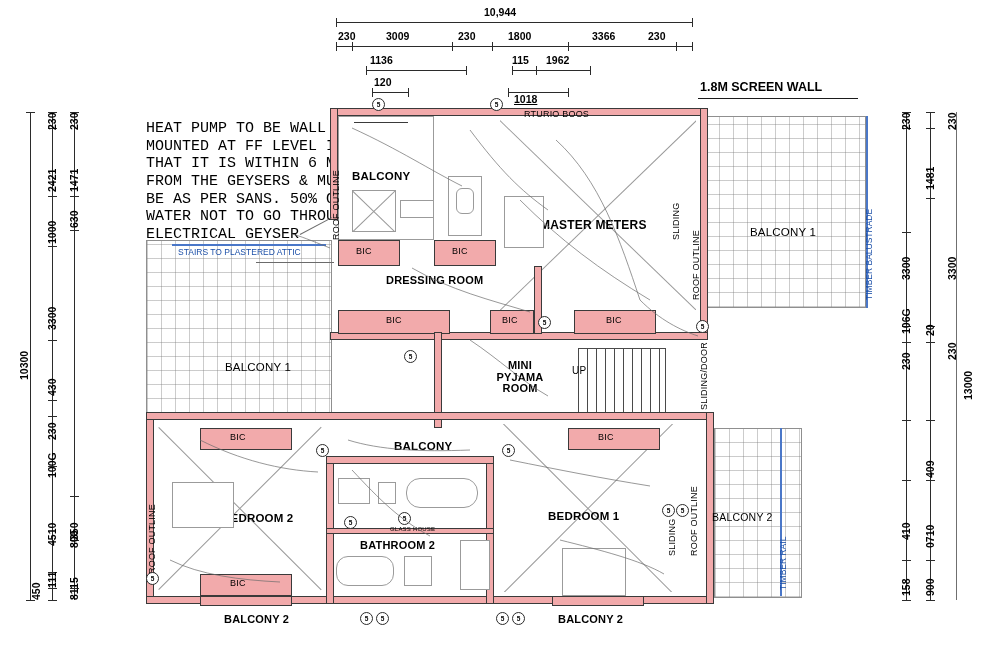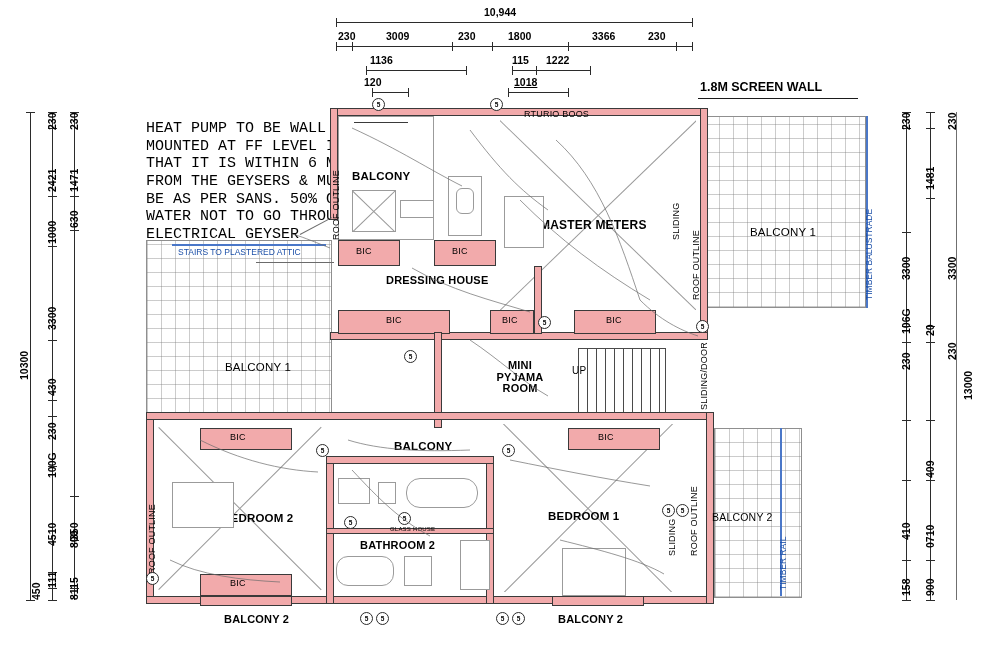--- a/index.html
+++ b/index.html
@@ -61,30 +61,30 @@
 
   <div class="hline" style="left:366px;top:70px;width:100px;"></div>
   <div class="tick" style="left:366px;top:66px;"></div>
   <div class="tick" style="left:466px;top:66px;"></div>
   <div class="dim" style="left:370px;top:54px;">1136</div>
   <div class="hline" style="left:512px;top:70px;width:78px;"></div>
   <div class="tick" style="left:512px;top:66px;"></div>
   <div class="tick" style="left:536px;top:66px;"></div>
   <div class="tick" style="left:590px;top:66px;"></div>
   <div class="dim" style="left:512px;top:54px;">115</div>
-  <div class="dim" style="left:546px;top:54px;">1222</div>
+  <div class="dim" style="left:546px;top:54px;">1962</div>
 
   <div class="hline" style="left:372px;top:92px;width:36px;"></div>
   <div class="tick" style="left:372px;top:88px;"></div>
   <div class="tick" style="left:408px;top:88px;"></div>
-  <div class="dim" style="left:364px;top:76px;">120</div>
+  <div class="dim" style="left:374px;top:76px;">120</div>
   <div class="hline" style="left:508px;top:92px;width:60px;"></div>
   <div class="tick" style="left:508px;top:88px;"></div>
   <div class="tick" style="left:568px;top:88px;"></div>
-  <div class="dim" style="left:514px;top:76px;text-decoration:underline;">1018</div>
+  <div class="dim" style="left:514px;top:93px;text-decoration:underline;">1018</div>
 
   <div class="dim" style="left:700px;top:80px;font-size:12.5px;">1.8M SCREEN WALL</div>
   <div class="hline" style="left:698px;top:98px;width:160px;height:1.4px;background:#1b1b1b;"></div>
 
   <div class="dimv" style="left:18px;top:380px;">10300</div>
   <div class="vline" style="left:30px;top:112px;width:1px;height:488px;"></div>
   <div class="tickh" style="left:26px;top:112px;"></div>
   <div class="tickh" style="left:26px;top:600px;"></div>
 
   <div class="vline" style="left:52px;top:112px;height:488px;"></div>
@@ -204,21 +204,21 @@
   <div class="diag" style="left:500px;top:120px;width:196px;height:190px;--a1:44deg;--a2:-44deg;"></div>
   <div class="lbl b" style="left:540px;top:219px;font-size:12px;">MASTER METERS</div>
   <div class="lbl" style="left:524px;top:110px;font-size:9px;">RTURIO BOOS</div>
   <div class="lbl rot" style="left:672px;top:240px;font-size:9px;">SLIDING</div>
   <div class="lbl rot" style="left:692px;top:300px;font-size:9px;">ROOF OUTLINE</div>
   <div class="lbl rot" style="left:332px;top:240px;font-size:9px;">ROOF OUTLINE</div>
 
   <div class="room" style="left:504px;top:196px;width:40px;height:52px;"></div>
 
   <div class="room" style="left:338px;top:266px;width:158px;height:46px;border:none;"></div>
-  <div class="lbl b" style="left:386px;top:275px;font-size:11px;">DRESSING HOUSE</div>
+  <div class="lbl b" style="left:386px;top:275px;font-size:11px;">DRESSING ROOM</div>
 
   <div class="wall" style="left:338px;top:310px;width:112px;height:24px;"></div>
   <div class="lbl" style="left:386px;top:316px;font-size:9px;">BIC</div>
   <div class="wall" style="left:490px;top:310px;width:44px;height:24px;"></div>
   <div class="lbl" style="left:502px;top:316px;font-size:9px;">BIC</div>
   <div class="wall" style="left:574px;top:310px;width:82px;height:24px;"></div>
   <div class="lbl" style="left:606px;top:316px;font-size:9px;">BIC</div>
 
   <div class="wall" style="left:434px;top:332px;width:8px;height:96px;"></div>
   <div class="wall" style="left:534px;top:266px;width:8px;height:68px;"></div>

